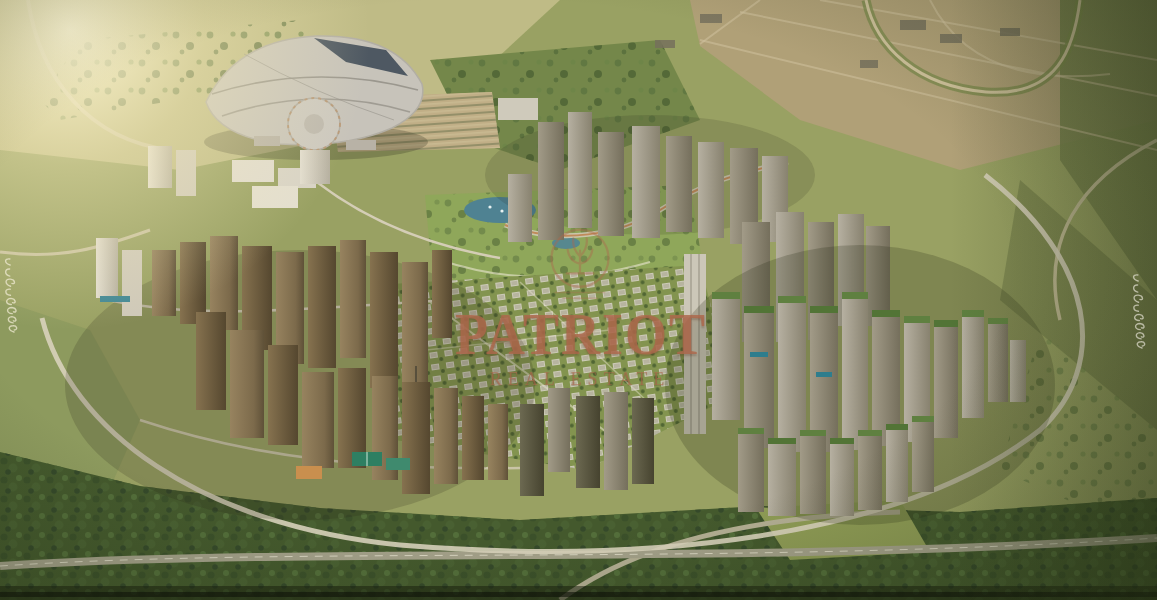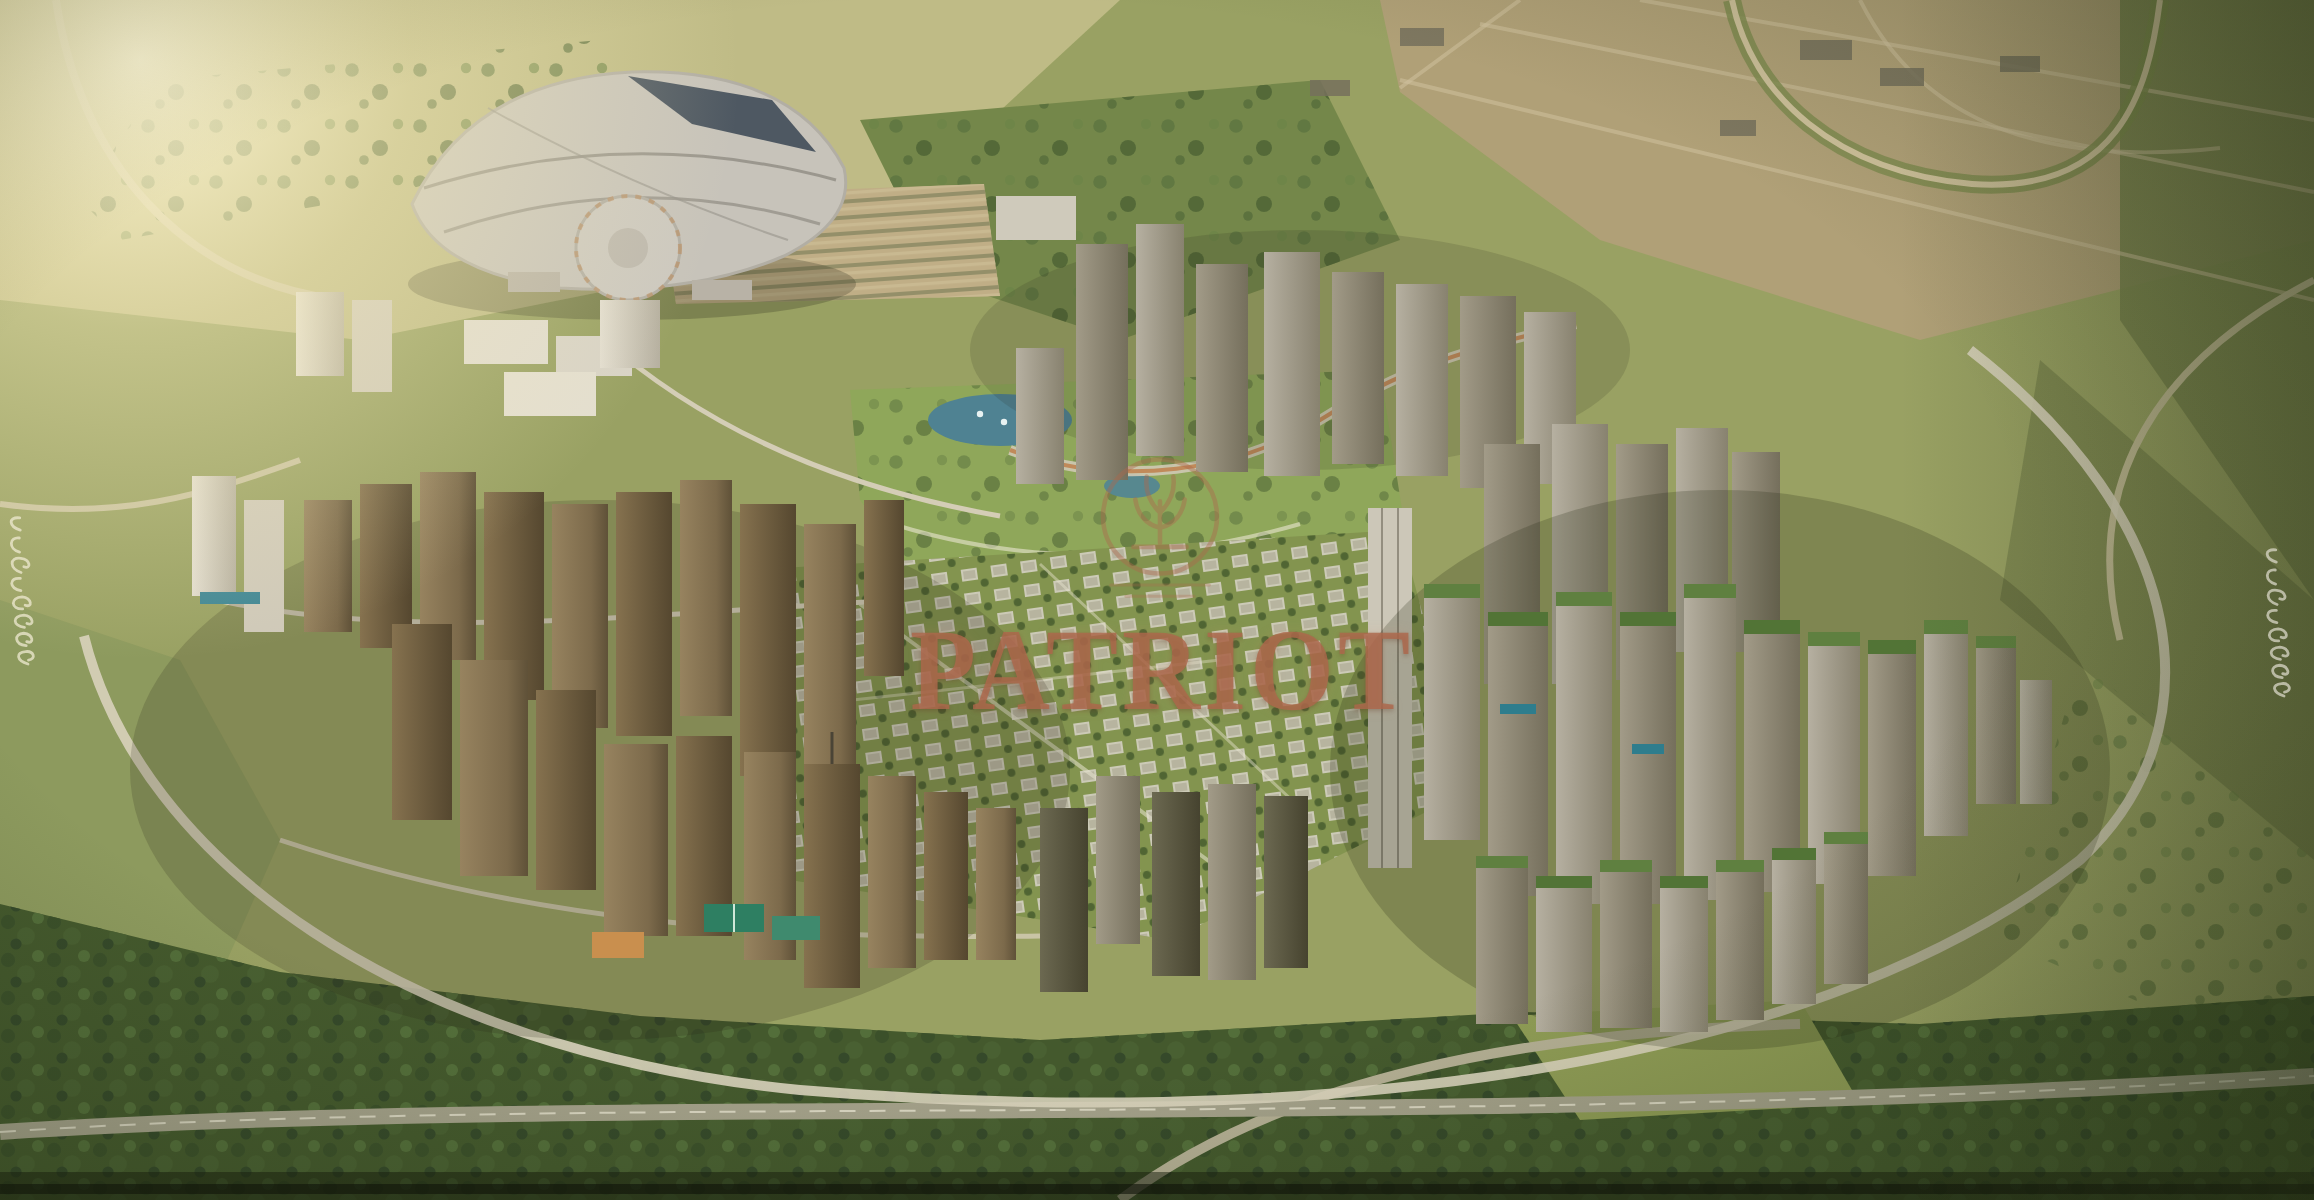--- a/index.html
+++ b/index.html
@@ -326,15 +326,16 @@
 <div class="wm-wrap">
   <svg class="wm-emblem" width="76" height="82" viewBox="0 0 80 86">
     <g fill="none" stroke="#ad684c" stroke-width="2.4" stroke-linecap="round">
       <circle cx="40" cy="38" r="30"></circle>
       <path d="M40 52 V30 M40 36 C34 30 32 24 33 17 M40 36 C46 30 48 24 47 17
                M40 44 C32 42 28 36 27 29 M40 44 C48 42 52 36 53 29 M26 54 H54"></path>
       <path d="M14 74 H66 M22 80 H58" stroke-width="1.6" opacity=".7"></path>
     </g>
   </svg>
   <div class="wm-brand">PATRIOT</div>
+  <div class="wm-tagline">REAL ESTATE</div>
 </div>
 
 </div>
 
 </body></html>

